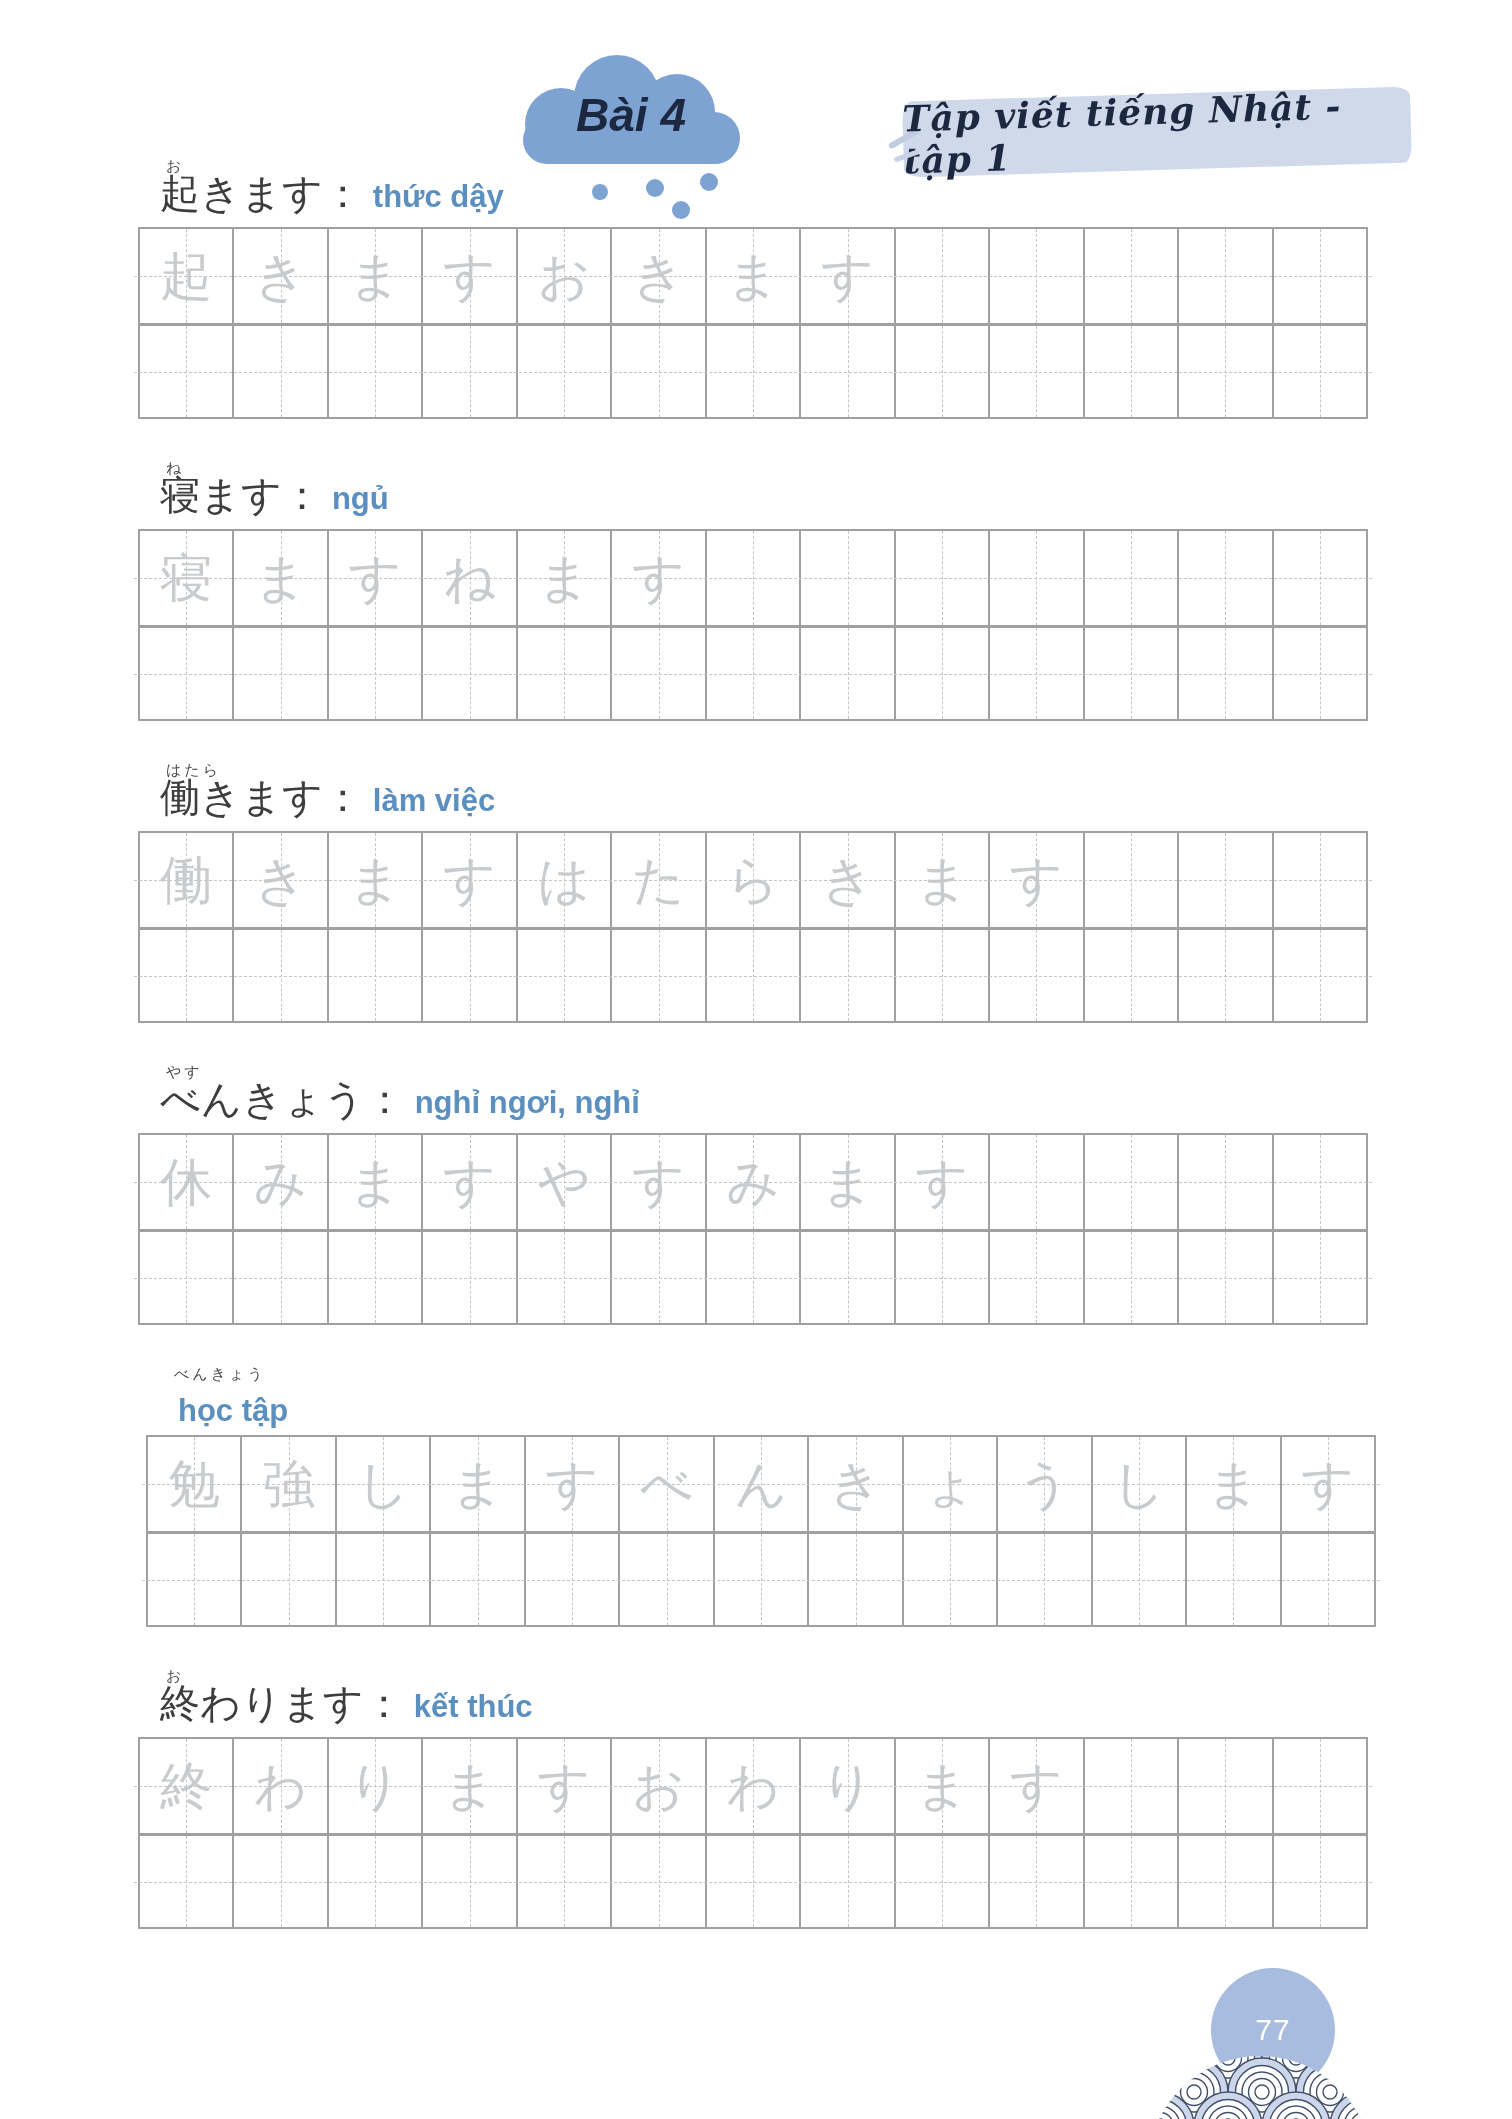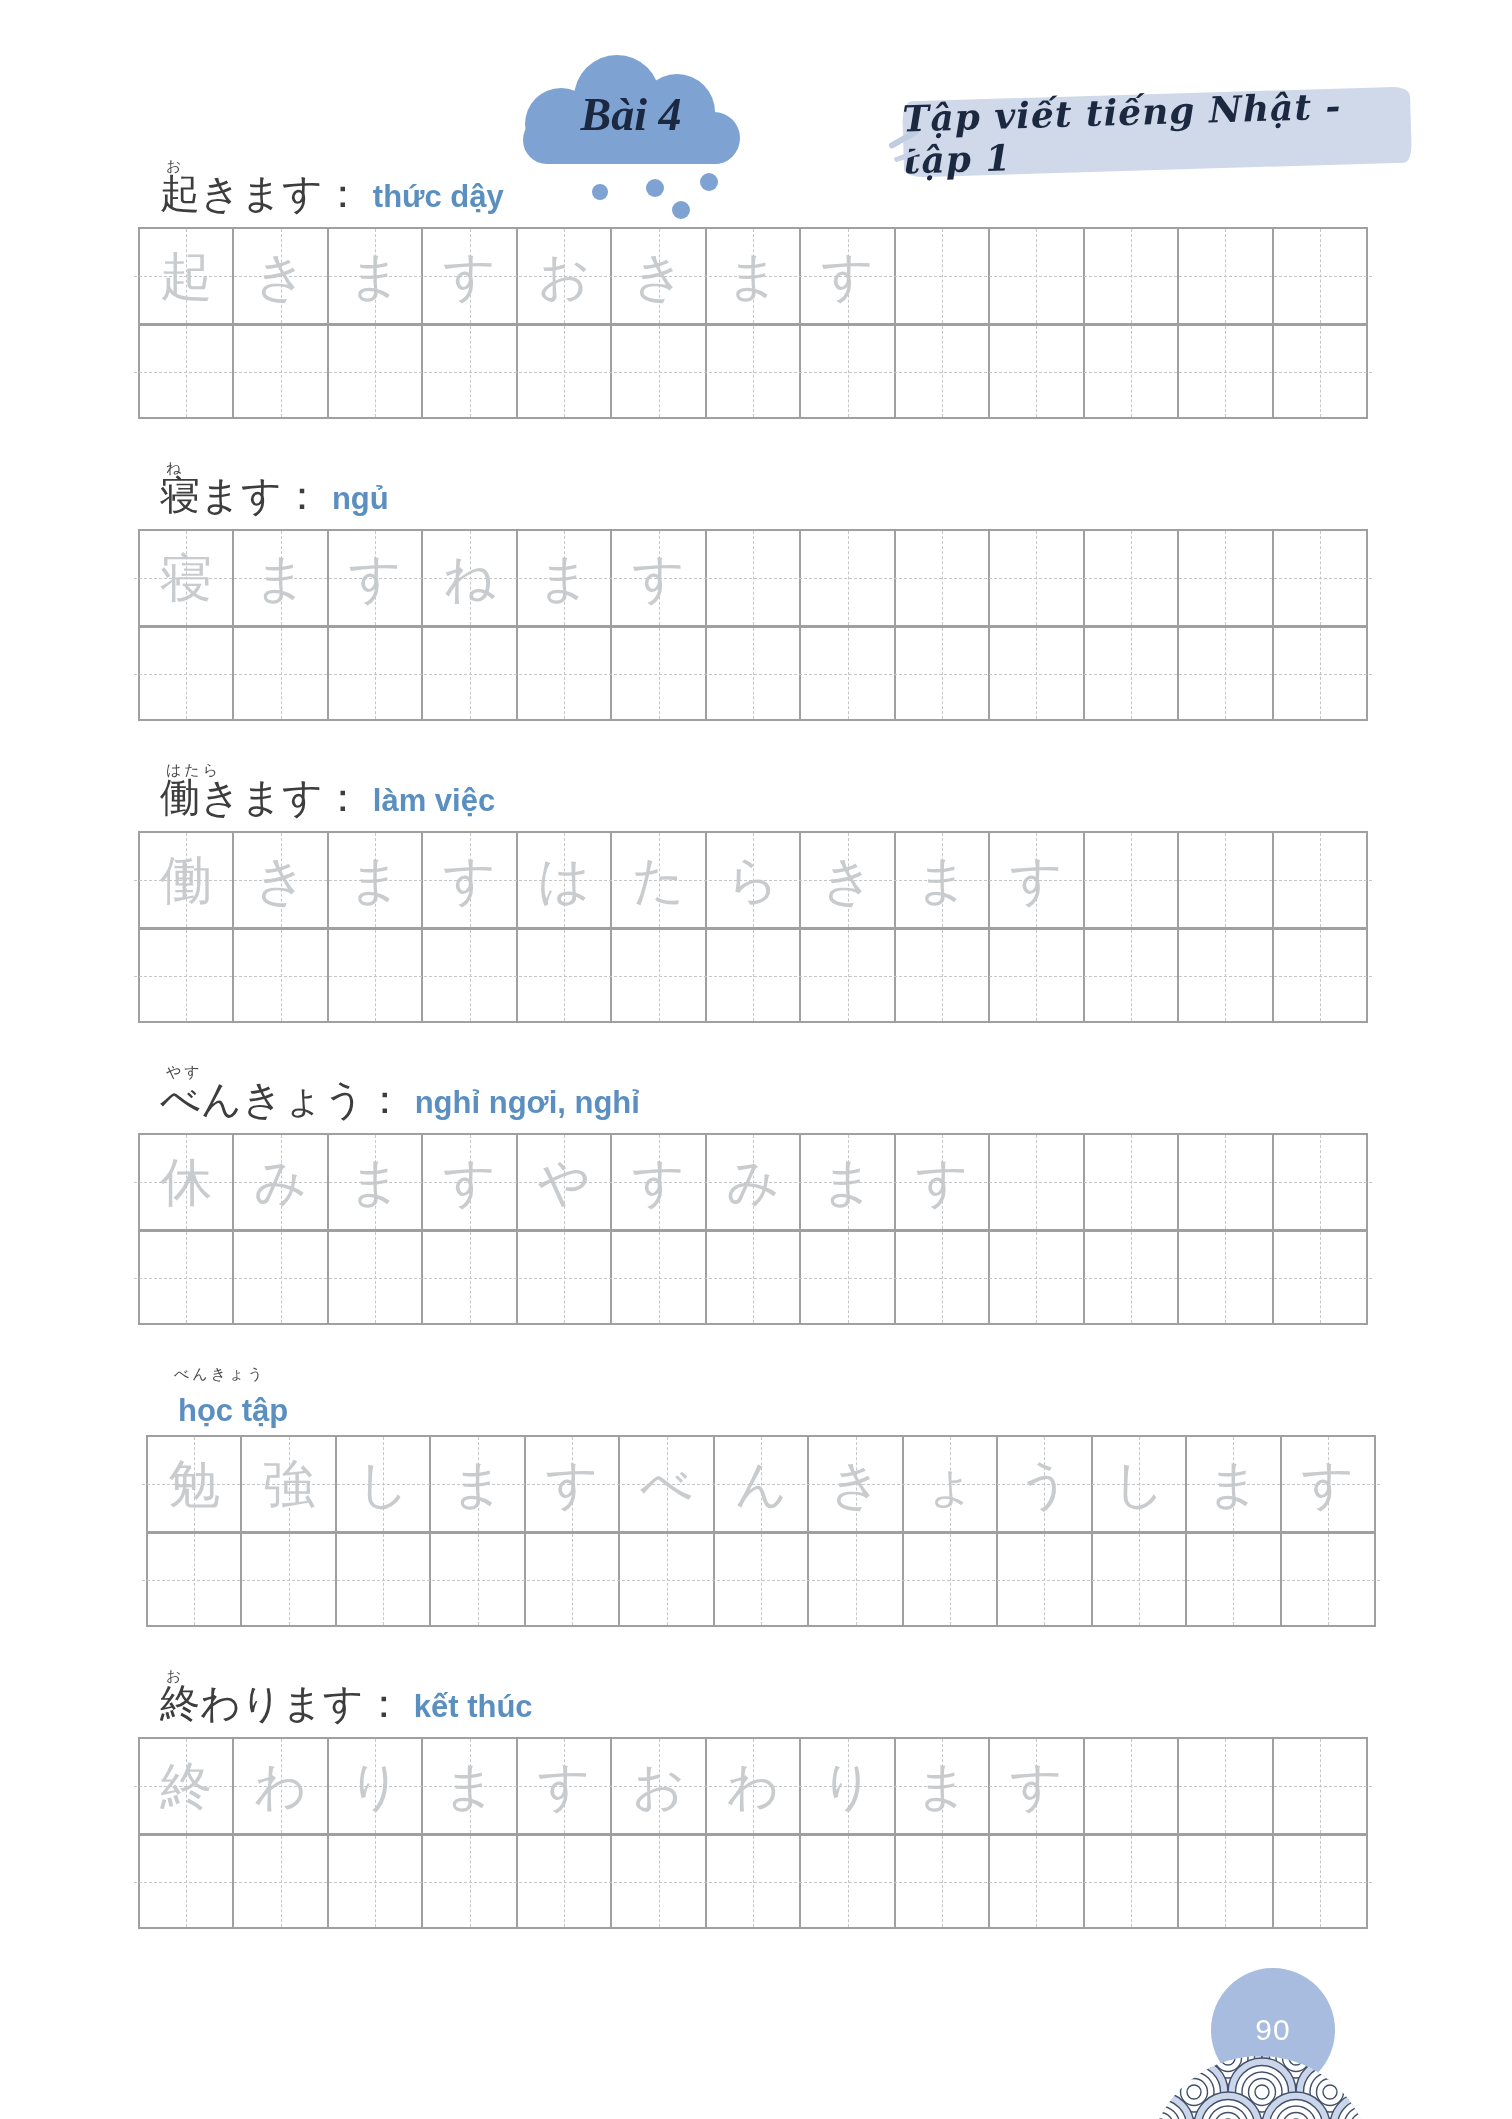--- a/index.html
+++ b/index.html
@@ -20,21 +20,21 @@
     width:1512px;height:2119px;
     background:#ffffff;
     overflow:hidden;
     font-family:"Liberation Sans", sans-serif;
   }
   
   .cloud-wrap{position:absolute;left:495px;top:54px;width:272px;height:112px;}
   .cloud-label{
     position:absolute;left:495px;top:88px;width:272px;
     text-align:center;
-    font-family:Liberation Serif, serif;
+    font-family:Liberation Sans, sans-serif;
     font-style:italic;font-weight:600;
     font-size:46px;color:var(--script-navy);
   }
   .dot{position:absolute;border-radius:50%;background:var(--cloud-blue);}
   .dot1{left:592px;top:184px;width:16px;height:16px;}
   .dot2{left:646px;top:179px;width:18px;height:18px;}
   .dot3{left:700px;top:173px;width:18px;height:18px;}
   .dot4{left:672px;top:201px;width:18px;height:18px;}
   .brush{
     position:absolute;left:903px;top:94px;width:508px;height:76px;
@@ -481,21 +481,21 @@
           <div class="cell"></div>
           <div class="cell"></div>
           <div class="cell"></div>
           <div class="cell"></div>
         </div>
       </div>
     </div>
   </div>
 
 <div class="page-circle">
-  <span class="page-num">90</span>
+  <span class="page-num">77</span>
 </div>
 <div class="wave-wrap">
   <svg width="260" height="120" viewBox="0 0 260 120">
     <defs>
       <clipPath id="waveClip">
           <circle cx="132" cy="122" r="112"></circle>
         </clipPath>
       <g id="scallop">
         <circle r="34" fill="#ccd6ea" stroke="#42516b" stroke-width="1.4"></circle>
         <circle r="26.5" fill="#ffffff" stroke="#42516b" stroke-width="1.4"></circle>

